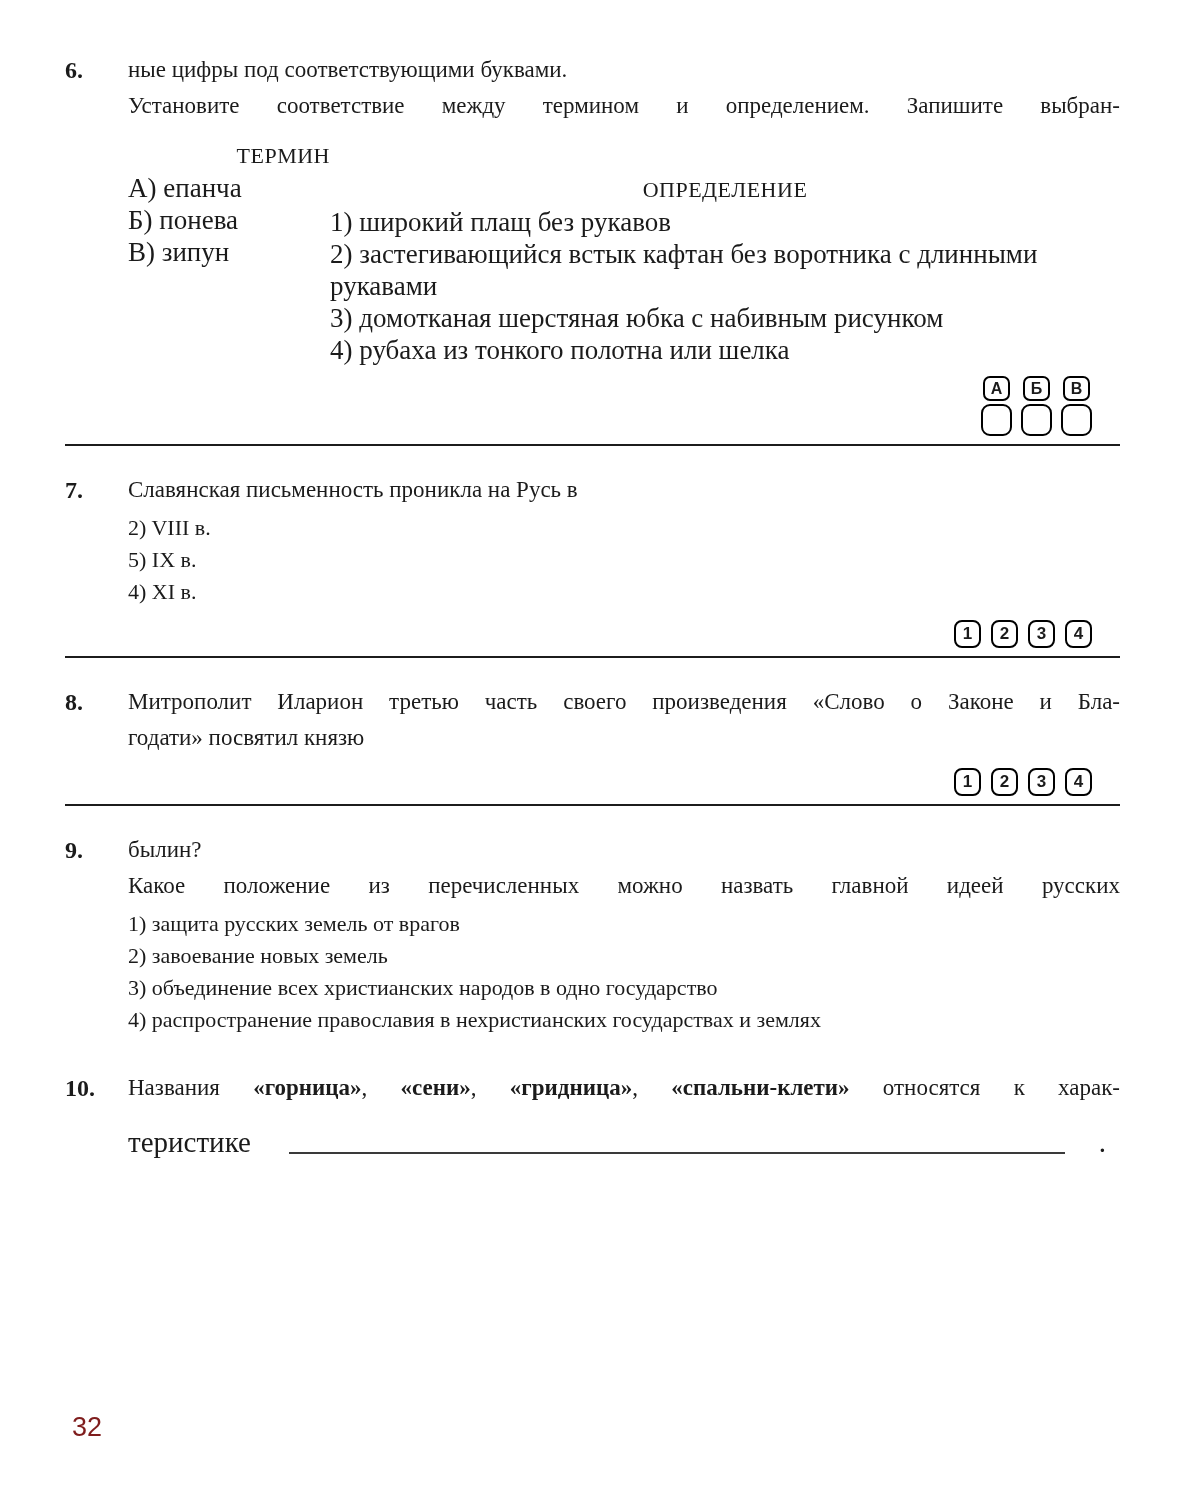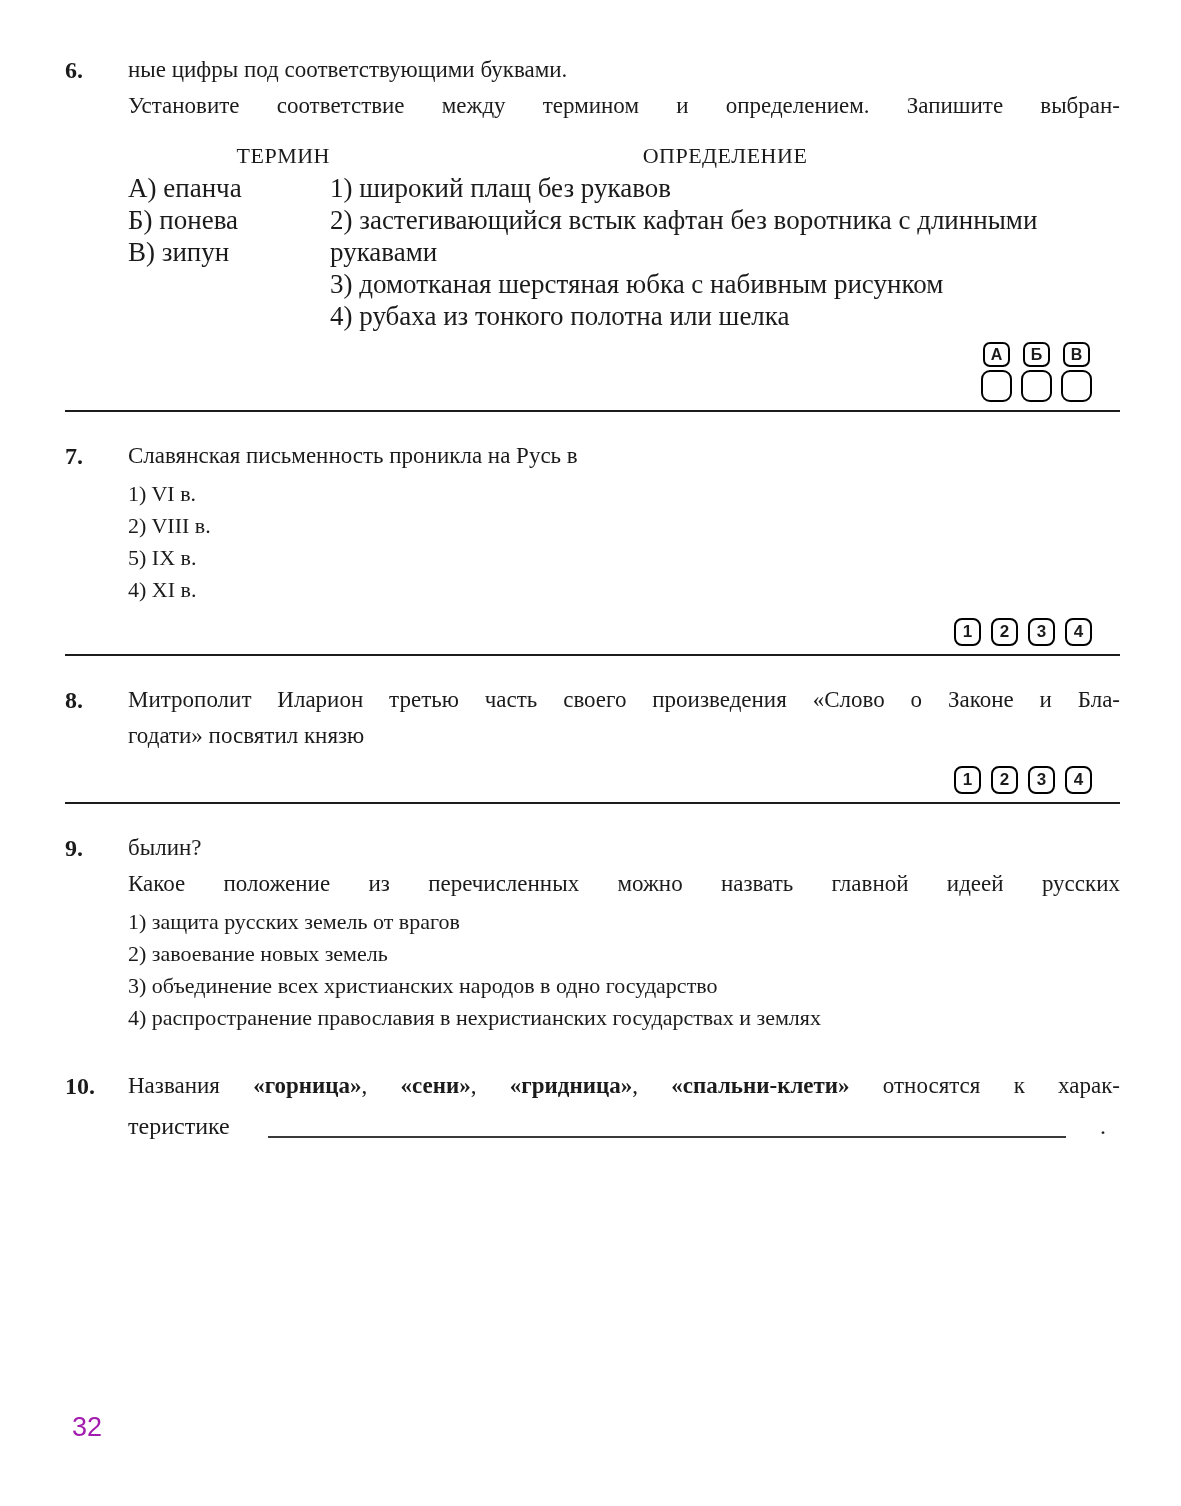--- a/index.html
+++ b/index.html
@@ -22,21 +22,21 @@
     line-height: 36px;
   }
   .q-body { flex: 1; min-width: 0; }
   .stem-line { font-size: 23px; line-height: 36px; }
   .justify-line { text-align: justify; text-align-last: justify; }
   .wide-justify { word-spacing: 4px; }
 
   
   .match { display: flex; margin-top: 16px; }
   .match-terms { flex: 0 0 202px; }
-  .match-defs { flex: 1; min-width: 0; }
+  .match-defs { flex: 1; min-width: 0; margin-top: 34px; }
   .match-header { font-size: 22px; line-height: 32px; letter-spacing: 0.5px; text-align: right; }
   .match-defs .match-header { text-align: center; }
   .match-item { font-size: 27px; line-height: 32px; }
 
   
   .options { margin-top: 4px; }
   .option { font-size: 22px; line-height: 32px; }
 
   
   .answer-right {
@@ -66,42 +66,42 @@
     margin-top: 8px;
   }
   .sect { margin-top: 26px; }
 
   
   .q10 { margin-top: 34px; }
   .b { font-weight: bold; }
   .fill-row {
     display: flex;
     align-items: flex-end;
-    font-size: 24px;
+    font-size: 29px;
     line-height: 36px;
-    margin-top: 4px;
+    margin-top: 18px;
     padding-right: 14px;
     gap: 24px;
   }
   .fill-prefix { flex: 0 0 auto; }
   .blank {
     flex: 1;
     border-bottom: 2px solid #3a3a3a;
     margin: 0 10px 6px 14px;
     height: 24px;
   }
   .fill-period { flex: 0 0 auto; }
 
   .page-number {
     position: absolute;
     left: 72px;
     top: 1412px;
     font-family: "Liberation Sans", sans-serif;
     font-size: 27px;
-    color: #a21caf;
+    color: #7f1d1d;
   }
 </style>
 </head>
 <body>
 
 <div class="page">
 
   <section>
     <div class="q">
       <span class="q-num">6.</span>
@@ -144,21 +144,20 @@
   </section>
 
   <hr class="divider">
 
   <section class="sect">
     <div class="q">
       <span class="q-num">7.</span>
       <div class="q-body">
         <div class="stem-line">Славянская письменность проникла на Русь в</div>
         <div class="options">
-          <div class="option">1) VI в.</div>
           <div class="option">2) VIII в.</div>
           <div class="option">5) IX в.</div>
           <div class="option">4) XI в.</div>
         </div>
       </div>
     </div>
     <div class="answer-right digit-row">
       <div class="box box-digit">1</div>
       <div class="box box-digit">2</div>
       <div class="box box-digit">3</div>

